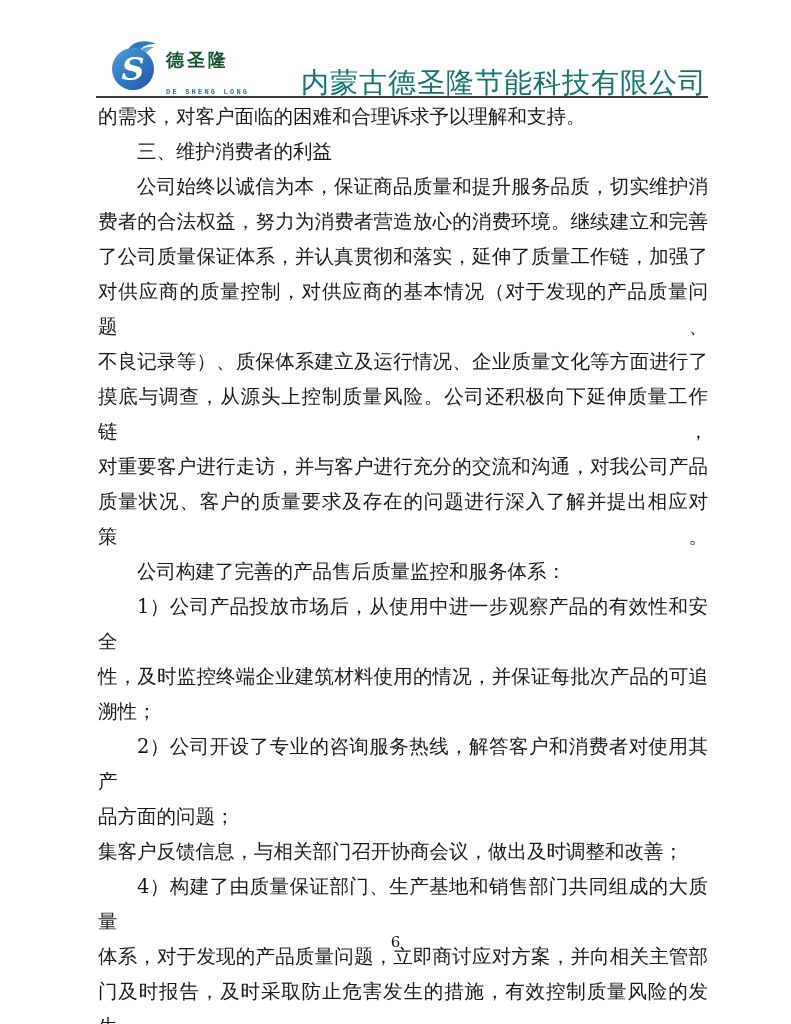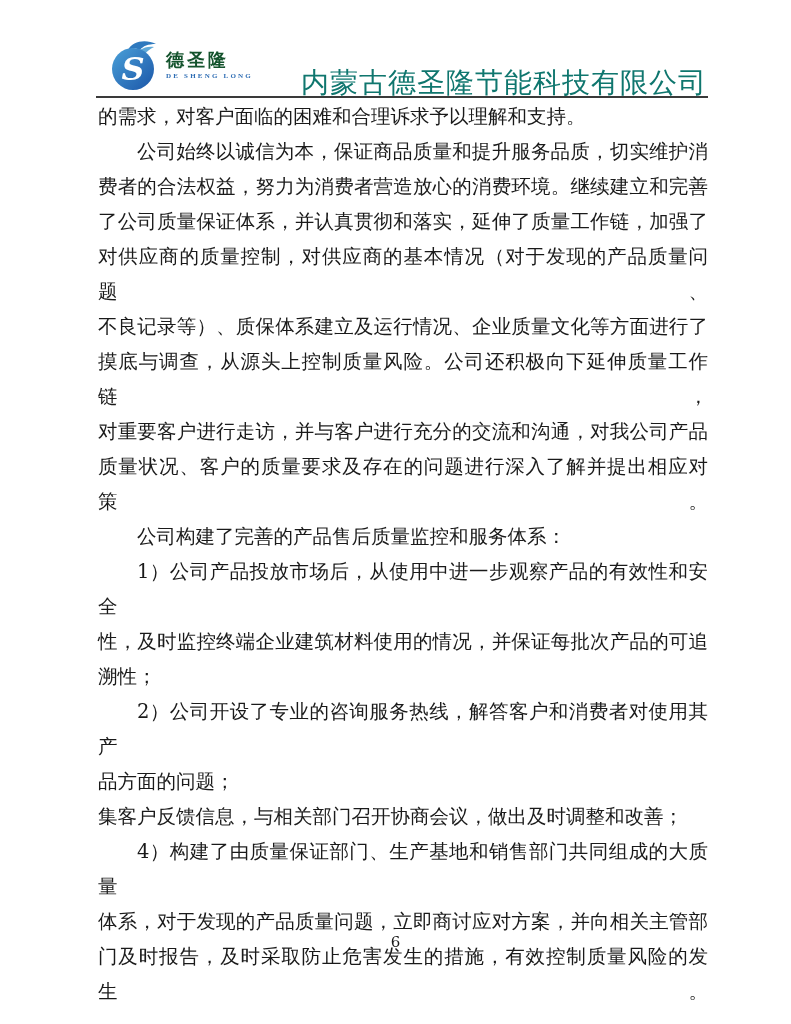--- a/index.html
+++ b/index.html
@@ -21,22 +21,22 @@
   }
   .logo-mark { width: 52px; height: 54px; flex: 0 0 auto; }
   .logo-text { margin-left: 4px; margin-top: 12px; }
   .logo-cn {
     font-size: 18px; font-weight: bold; color: #14532d;
     letter-spacing: 3px; line-height: 20px;
     font-family: "DejaVu Sans", "Liberation Sans", sans-serif;
   }
   .logo-en {
     font-size: 7px; font-weight: bold; color: #2e6db4;
-    letter-spacing: 2.2px; line-height: 9px; margin-top: 2px;
-    font-family: Liberation Serif, serif;
+    letter-spacing: 2.2px; line-height: 9px; margin-top: 18px;
+    font-family: Liberation Mono, monospace;
   }
   .company-name {
     position: absolute; right: 84px; top: 64px;
     font-size: 28px; font-weight: normal; color: #0f766e;
     letter-spacing: 1px; white-space: nowrap;
   }
   .header-rule {
     position: absolute; left: 96px; top: 96px;
     width: 612px; height: 2px; background: #3a3a3a;
   }
@@ -90,20 +90,21 @@
       </div>
     </div>
 
     <div class="company-name">内蒙古德圣隆节能科技有限公司</div>
 
     <div class="header-rule"></div>
   </div>
 
   <div class="doc-body">
       <div class="line">的需求，对客户面临的困难和合理诉求予以理解和支持。</div>
+      <div class="line indent">三、维护消费者的利益</div>
       <div class="line indent full">公司始终以诚信为本，保证商品质量和提升服务品质，切实维护消</div>
       <div class="line full">费者的合法权益，努力为消费者营造放心的消费环境。继续建立和完善</div>
       <div class="line full">了公司质量保证体系，并认真贯彻和落实，延伸了质量工作链，加强了</div>
       <div class="line full">对供应商的质量控制，对供应商的基本情况（对于发现的产品质量问题、</div>
       <div class="line full">不良记录等）、质保体系建立及运行情况、企业质量文化等方面进行了</div>
       <div class="line full">摸底与调查，从源头上控制质量风险。公司还积极向下延伸质量工作链，</div>
       <div class="line full">对重要客户进行走访，并与客户进行充分的交流和沟通，对我公司产品</div>
       <div class="line full">质量状况、客户的质量要求及存在的问题进行深入了解并提出相应对策。</div>
       <div class="line indent">公司构建了完善的产品售后质量监控和服务体系：</div>
       <div class="line indent full">1）公司产品投放市场后，从使用中进一步观察产品的有效性和安全</div>

